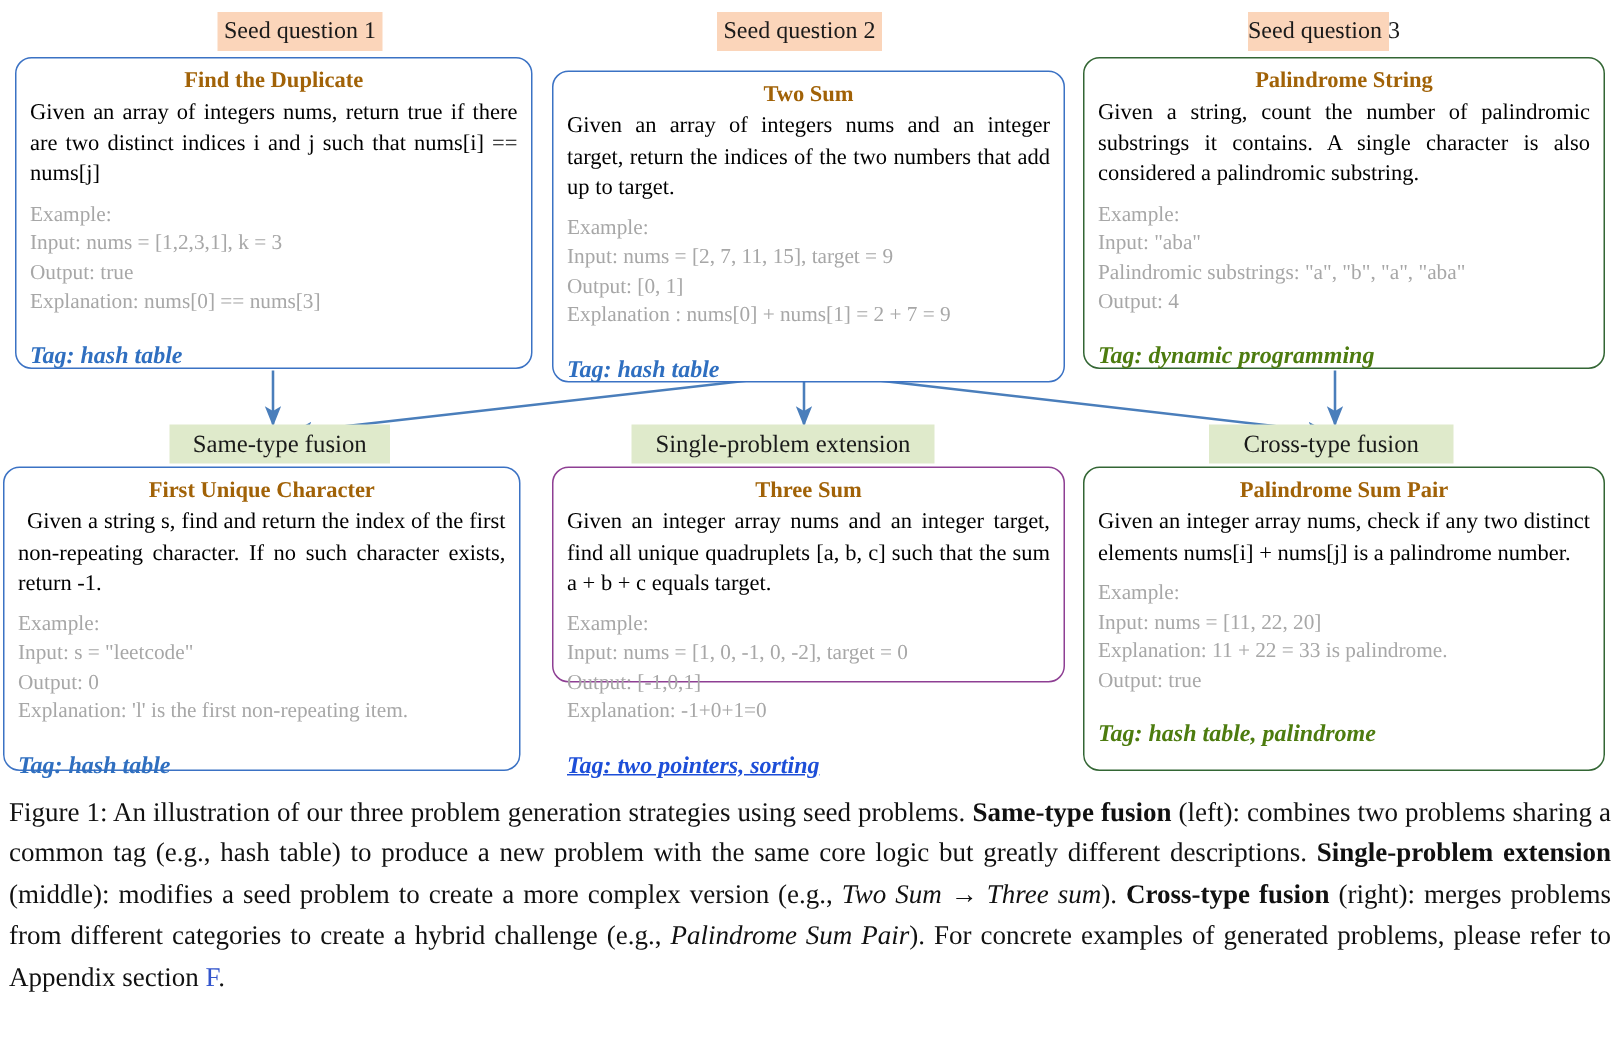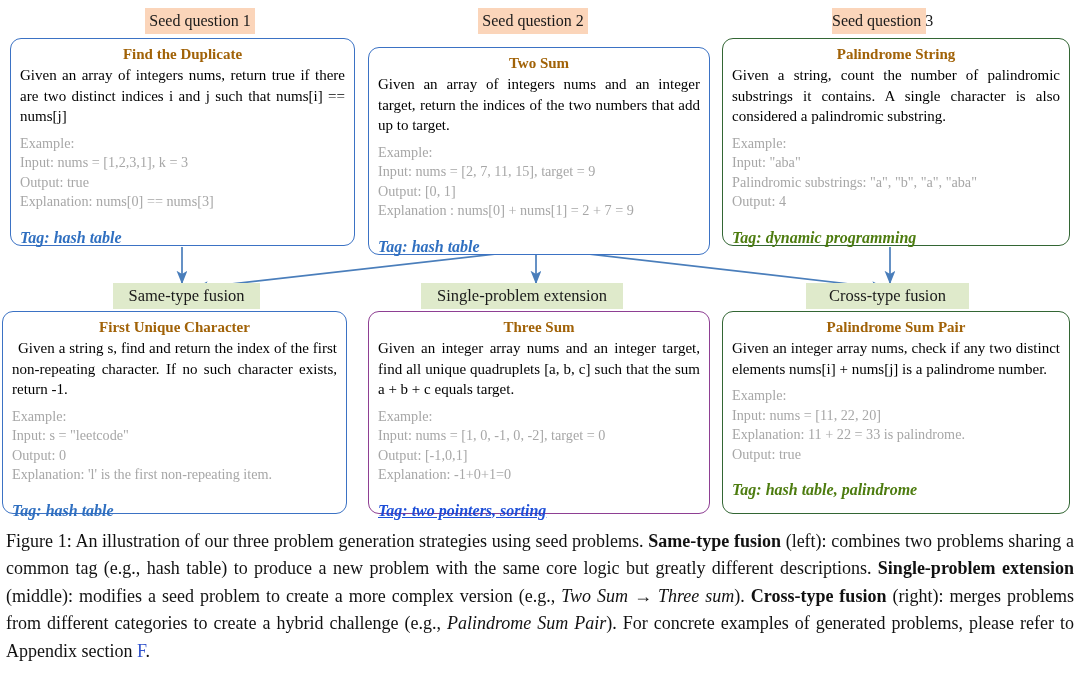--- a/index.html
+++ b/index.html
@@ -200,21 +200,21 @@
     <div class="card-desc indent">Given a string s, find and return the index of the first non-repeating character. If no such character exists, return -1.</div>
     <div class="card-example">
       <div>Example:</div>
       <div>Input: s = "leetcode"</div>
       <div>Output: 0</div>
       <div>Explanation: 'l' is the first non-repeating item.</div>
     </div>
     <div class="card-tag tag-blue">Tag: hash table</div>
   </div>
 
-  <div class="card purple" style="left:368px; top:311px; width:342px; height:203px;">
+  <div class="card purple" style="left:368px; top:311px; width:342px; height:144px;">
     <div class="card-title">Three Sum</div>
     <div class="card-desc">Given an integer array nums and an integer target, find all unique quadruplets [a, b, c] such that the sum a + b + c equals target.</div>
     <div class="card-example">
       <div>Example:</div>
       <div>Input: nums = [1, 0, -1, 0, -2], target = 0</div>
       <div>Output: [-1,0,1]</div>
       <div>Explanation: -1+0+1=0</div>
     </div>
     <div class="card-tag tag-purple">Tag: two pointers, sorting</div>
   </div>

